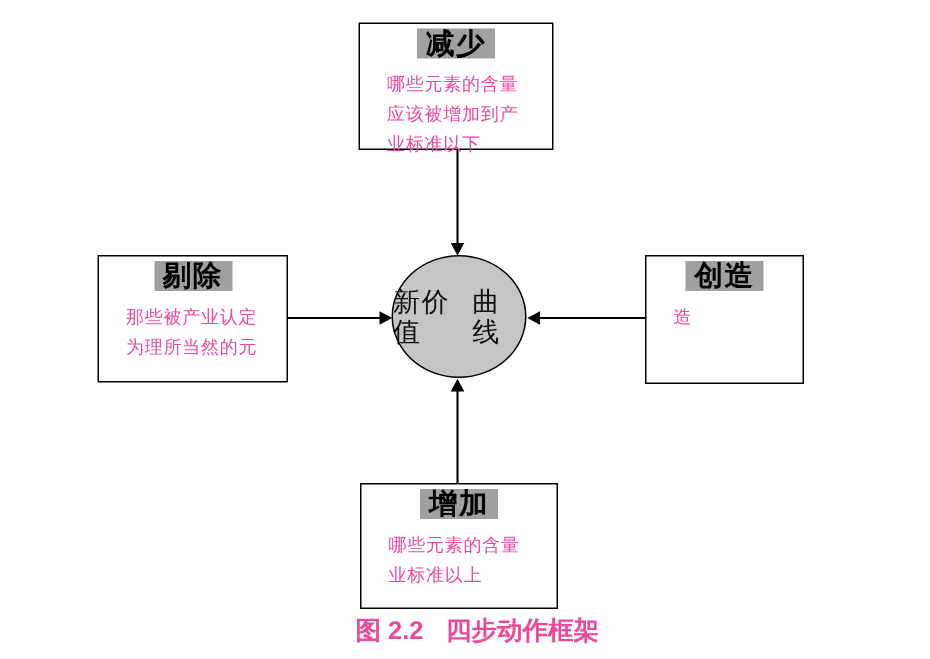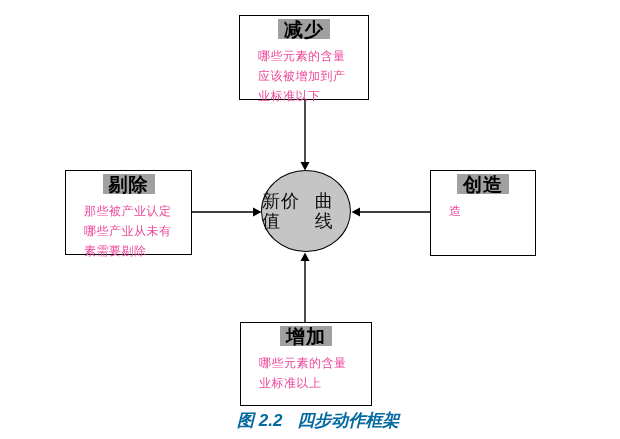--- a/index.html
+++ b/index.html
@@ -71,22 +71,21 @@
   }
   .figure-caption {
     position: absolute;
     left: 237px;
     top: 411px;
     font-family: "Liberation Sans", "DejaVu Sans", sans-serif;
     font-weight: bold;
     font-size: 17px;
     line-height: 20px;
     white-space: nowrap;
-    color: #0369a1;
-    font-style: italic;
+    color: #ec4899;
   }
   .figure-caption .cap-gap {
     display: inline-block;
     width: 15px;
   }
 </style>
 </head>
 <body>
 
 <div class="canvas">
@@ -116,22 +115,21 @@
       <div>哪些元素的含量</div>
       <div>应该被增加到产</div>
       <div>业标准以下</div>
     </div>
   </div>
 
   <div class="action-box" style="left:65px; top:170px; width:127px; height:85px;">
     <span class="box-title">剔除</span>
     <div class="box-body">
       <div>那些被产业认定</div>
-      <div>哪些产业从未有</div>
-      <div>素需要剔除</div>
+      <div>为理所当然的元</div>
     </div>
   </div>
 
   <div class="action-box" style="left:430px; top:170px; width:106px; height:86px;">
     <span class="box-title">创造</span>
     <div class="box-body">
       <div>造</div>
     </div>
   </div>
 

